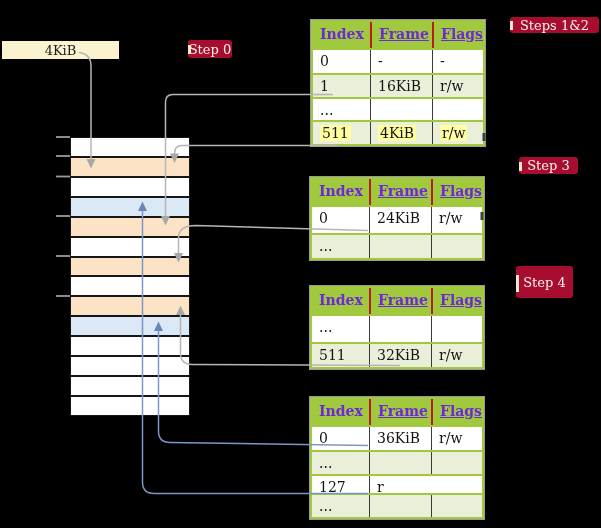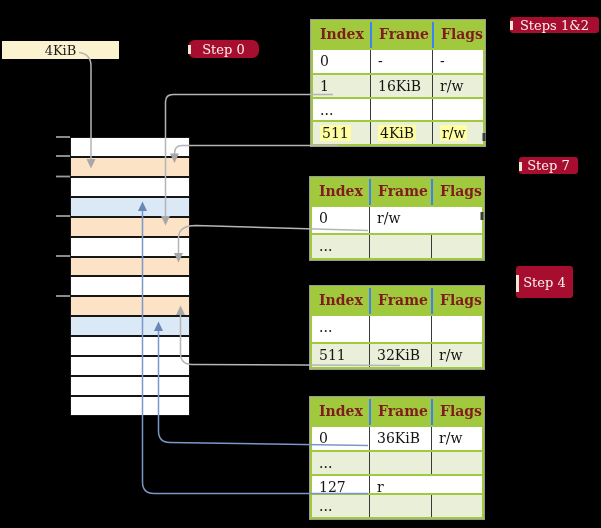--- a/index.html
+++ b/index.html
@@ -16,21 +16,21 @@
   
   .badge{
     position:absolute;background:#a60d2e;color:#f7f3ee;font-size:13px;
     border-radius:3px;display:flex;align-items:center;justify-content:center;
     line-height:1;
   }
   .badge::before{
     content:"";position:absolute;left:0;top:28%;height:52%;width:3px;
     background:#efe7cf;
   }
-  #badge-step0{left:188px;top:40px;width:71px;height:18px;border-radius:7px;}
+  #badge-step0{left:188px;top:40px;width:44px;height:18px;}
   #badge-steps12{left:510px;top:17px;width:89px;height:16px;}
   #badge-step3{left:519px;top:157px;width:59px;height:17px;}
   #badge-step4{left:516px;top:266px;width:57px;height:32px;}
   
   .mem{
     position:absolute;left:70px;top:137px;width:120px;height:279px;
     border:1.5px solid #161616;box-sizing:border-box;background:#fff;
     display:flex;flex-direction:column;
   }
   .mrow{flex:1;border-bottom:2px solid #161616;box-sizing:border-box;}
@@ -47,22 +47,22 @@
   .trow.hdr{background:#a1c93d;}
   .trow.body{border-top:2px solid #a1c93d;background:#ffffff;}
   .trow.body.alt{background:#e9efd8;}
   .cell{
     box-sizing:border-box;padding:3px 0 0 7px;font-size:14px;color:#141414;
     overflow:hidden;white-space:nowrap;
   }
   .c1{width:57px;flex:none;}
   .c2{width:62px;flex:none;}
   .c3{flex:1;}
-  .hdr .cell{color:#7f1d1d;font-weight:bold;font-size:14px;padding-top:4px;}
-  .hdr .cell + .cell{border-left:2px solid #3b82f6;}
+  .hdr .cell{color:#6d28d9;font-weight:bold;font-size:14px;padding-top:4px;}
+  .hdr .cell + .cell{border-left:2px solid #b91c1c;text-decoration:underline;}
   .body .cell + .cell{border-left:1px solid #3a3a3a;}
   .hl{background:#ffffa1;padding:0 2px;}
   
   #overlay{position:absolute;left:0;top:0;pointer-events:none;}
 </style>
 </head>
 <body>
 
 <div id="canvas">
 
@@ -70,21 +70,21 @@
     <span>4KiB</span>
   </div>
 
   <div class="badge" id="badge-step0">
     <span>Step 0</span>
   </div>
   <div class="badge" id="badge-steps12">
     <span>Steps 1&amp;2</span>
   </div>
   <div class="badge" id="badge-step3">
-    <span>Step 7</span>
+    <span>Step 3</span>
   </div>
   <div class="badge" id="badge-step4">
     <span>Step 4</span>
   </div>
 
   <div class="mem">
       <div class="mrow white"></div>
       <div class="mrow orange"></div>
       <div class="mrow white"></div>
       <div class="mrow blue"></div>
@@ -129,20 +129,21 @@
   </div>
 
   <div class="ptable" style="left:310px;top:177px;">
     <div class="trow hdr" style="height:26px">
       <div class="cell c1">Index</div>
       <div class="cell c2">Frame</div>
       <div class="cell c3">Flags</div>
     </div>
     <div class="trow body" style="height:28px">
       <div class="cell c1"><span>0</span></div>
+      <div class="cell c2"><span>24KiB</span></div>
       <div class="cell c3"><span>r/w</span></div>
     </div>
     <div class="trow body alt" style="height:25px">
       <div class="cell c1"><span>...</span></div>
       <div class="cell c2"><span></span></div>
       <div class="cell c3"><span></span></div>
     </div>
   </div>
 
   <div class="ptable" style="left:310px;top:286px;">

